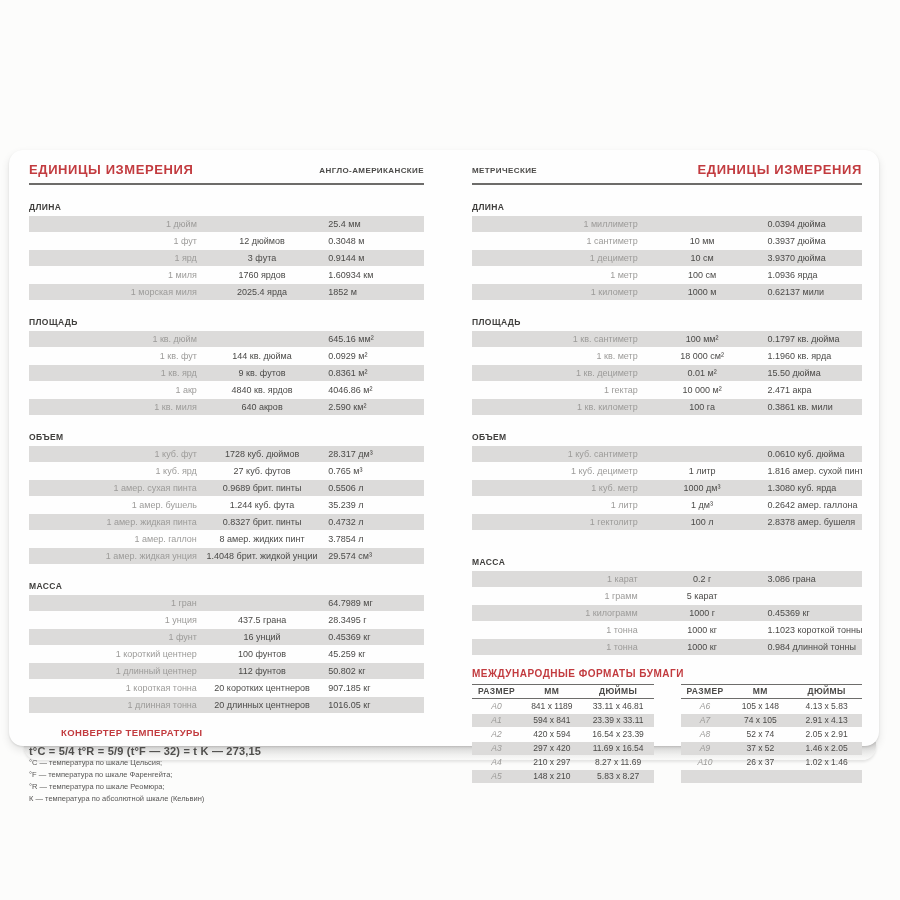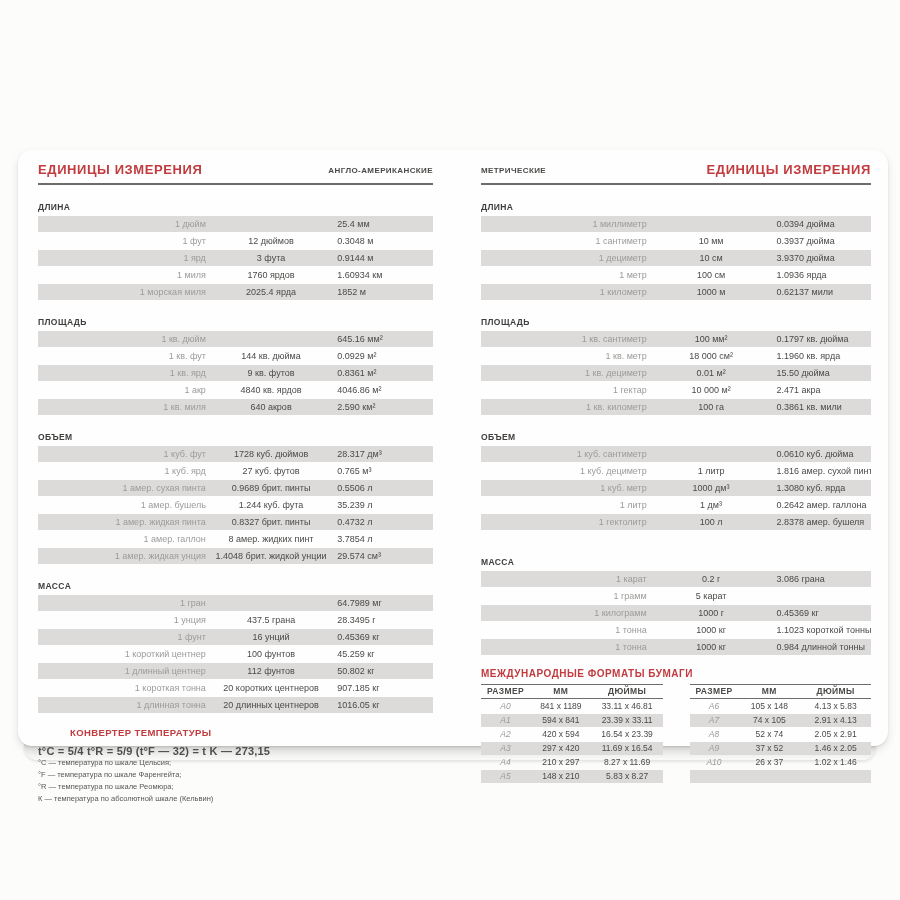--- a/index.html
+++ b/index.html
@@ -11,21 +11,21 @@
     color:#4b4a48;
     overflow:hidden;
   }
   .stack {
     position:absolute; left:24px; right:24px; top:742px; height:18px;
     border-radius:0 0 14px 14px;
     background:linear-gradient(180deg,#d7d6d5 0%, #ededec 45%, #f9f9f8 100%);
     box-shadow:0 2px 3px rgba(0,0,0,.10);
   }
   .spread {
-    position:absolute; left:18px; top:150px; width:870px; height:596px;
+    position:absolute; left:9px; top:150px; width:870px; height:596px;
     background:#fefefe;
     border-radius:14px;
     box-shadow:0 1px 2px rgba(0,0,0,.10), 0 4px 9px rgba(0,0,0,.10);
     display:flex;
   }
   .page { width:50%; padding-top:12px; }
   .page.left  { padding-left:20px; padding-right:20px; }
   .page.right { padding-left:28px; padding-right:17px; }
 
   .page-header { display:flex; justify-content:space-between; align-items:flex-end; }

